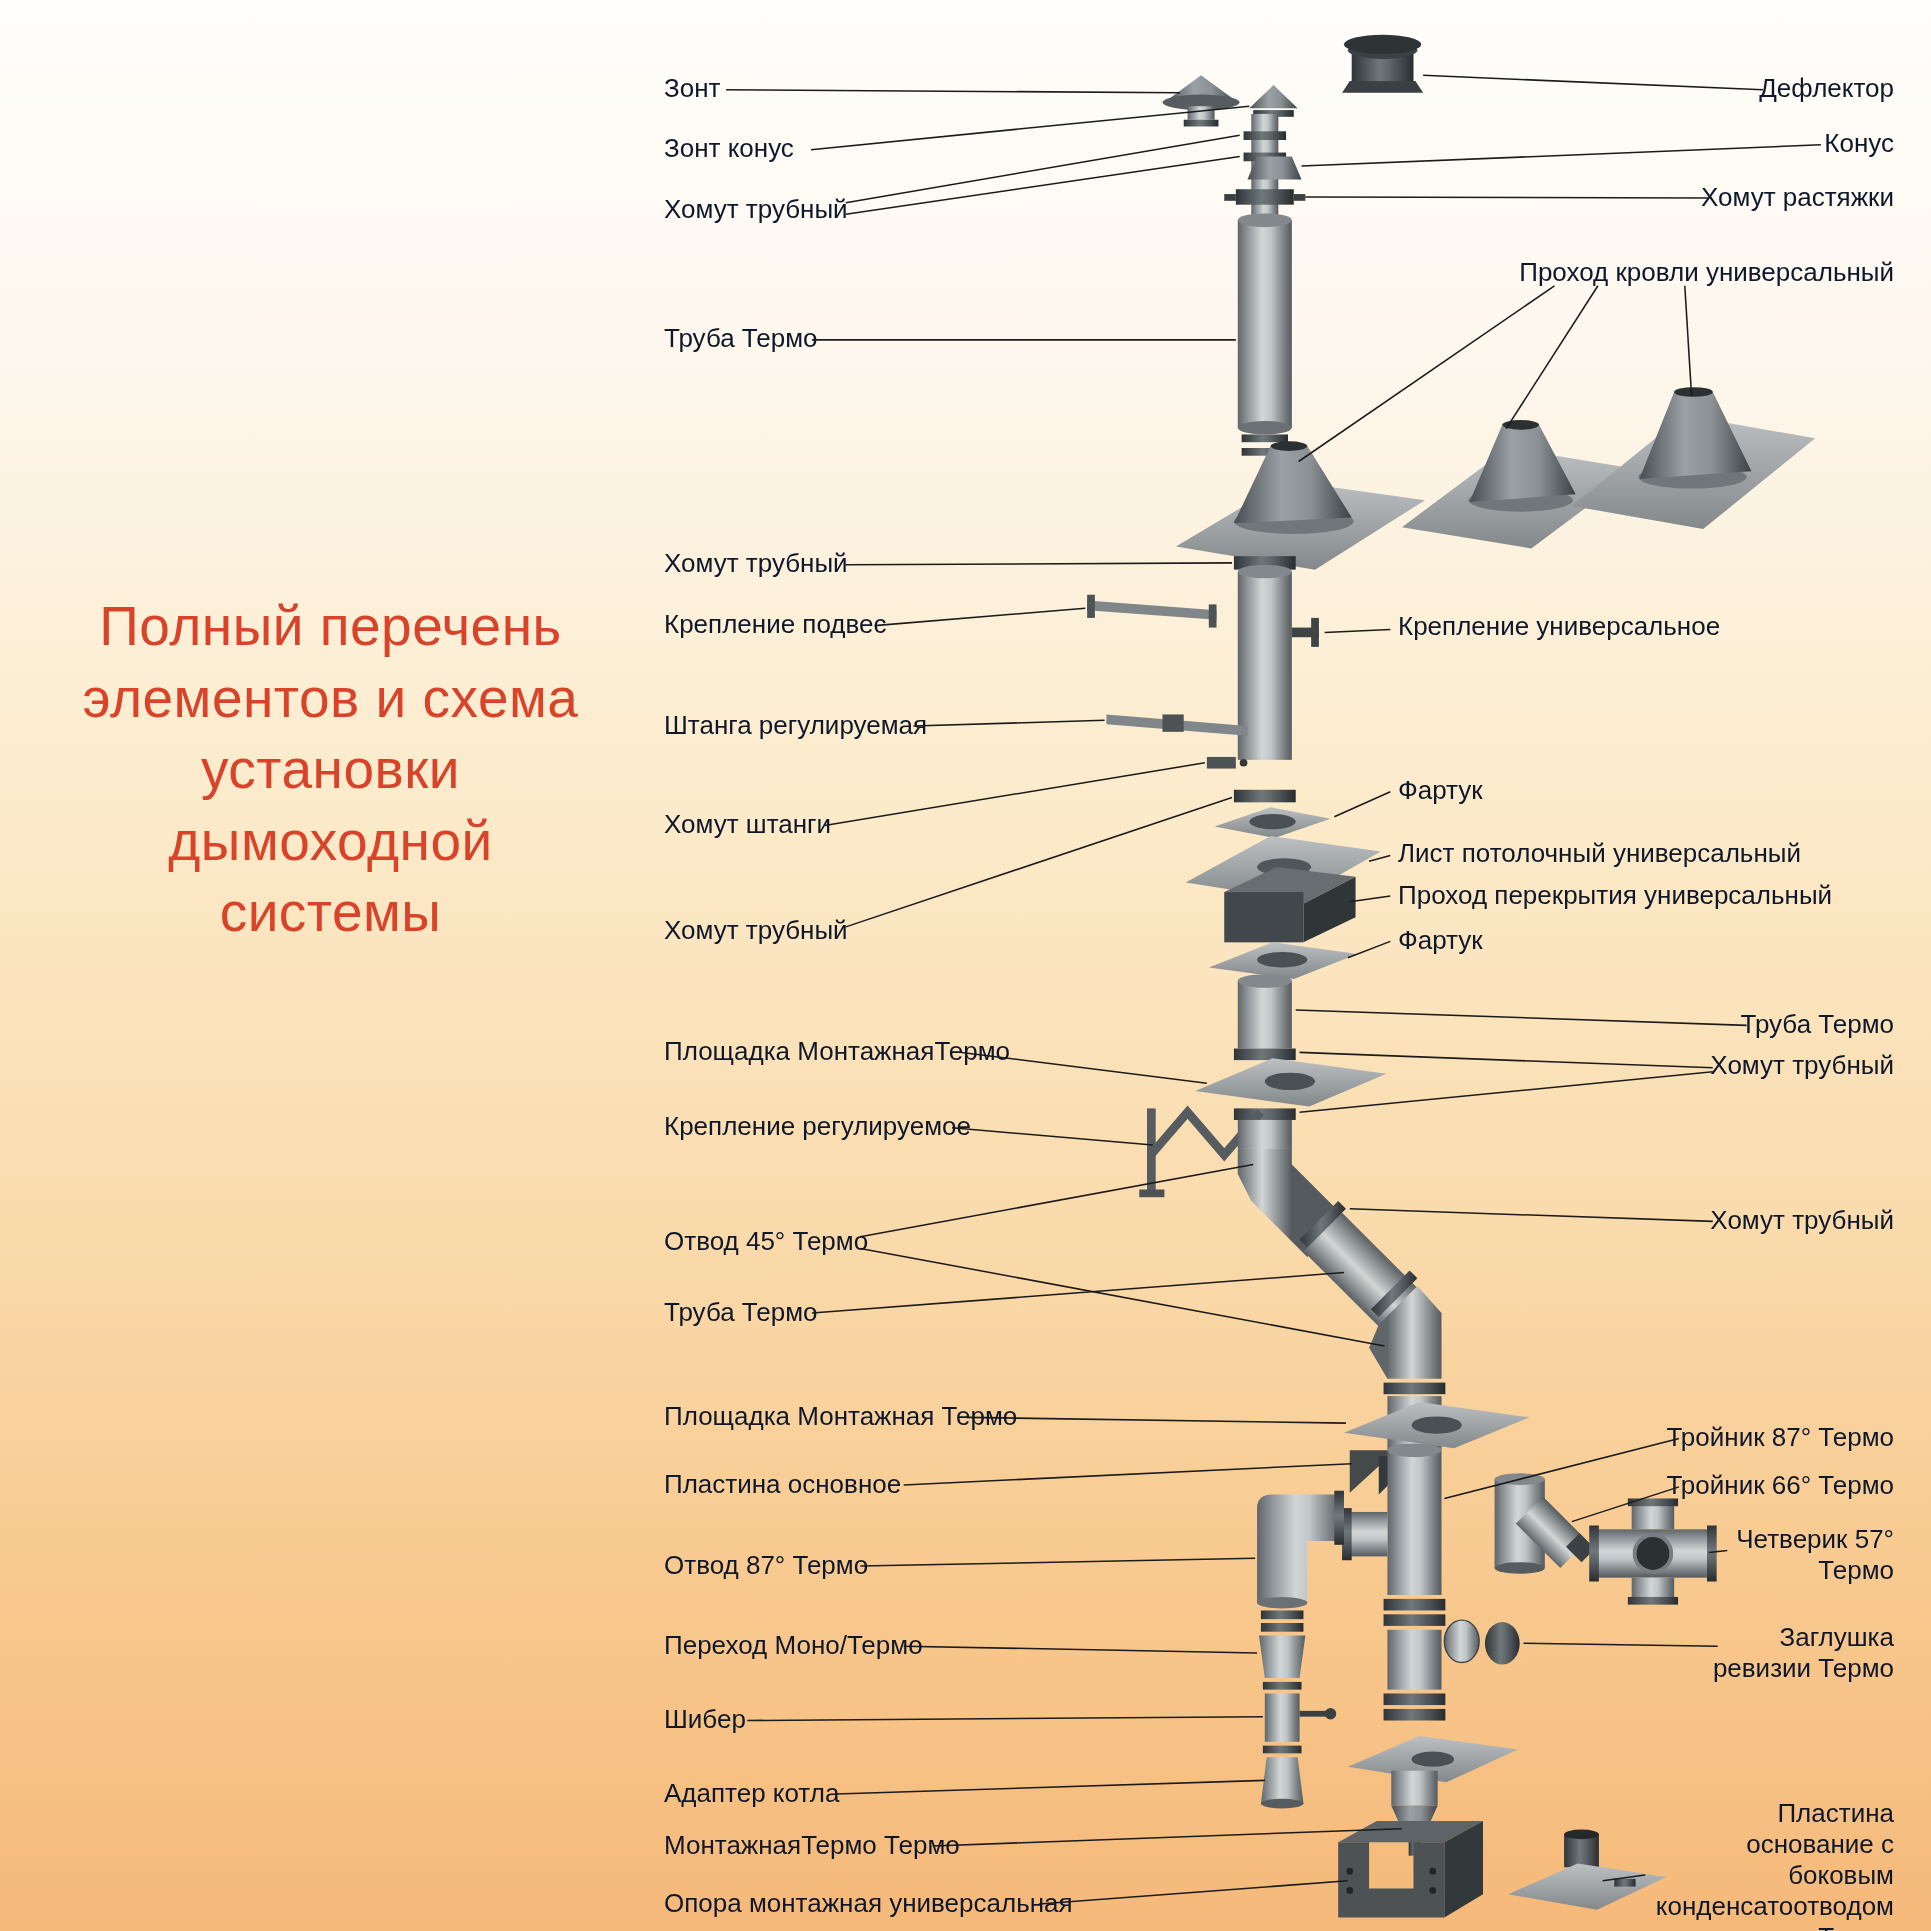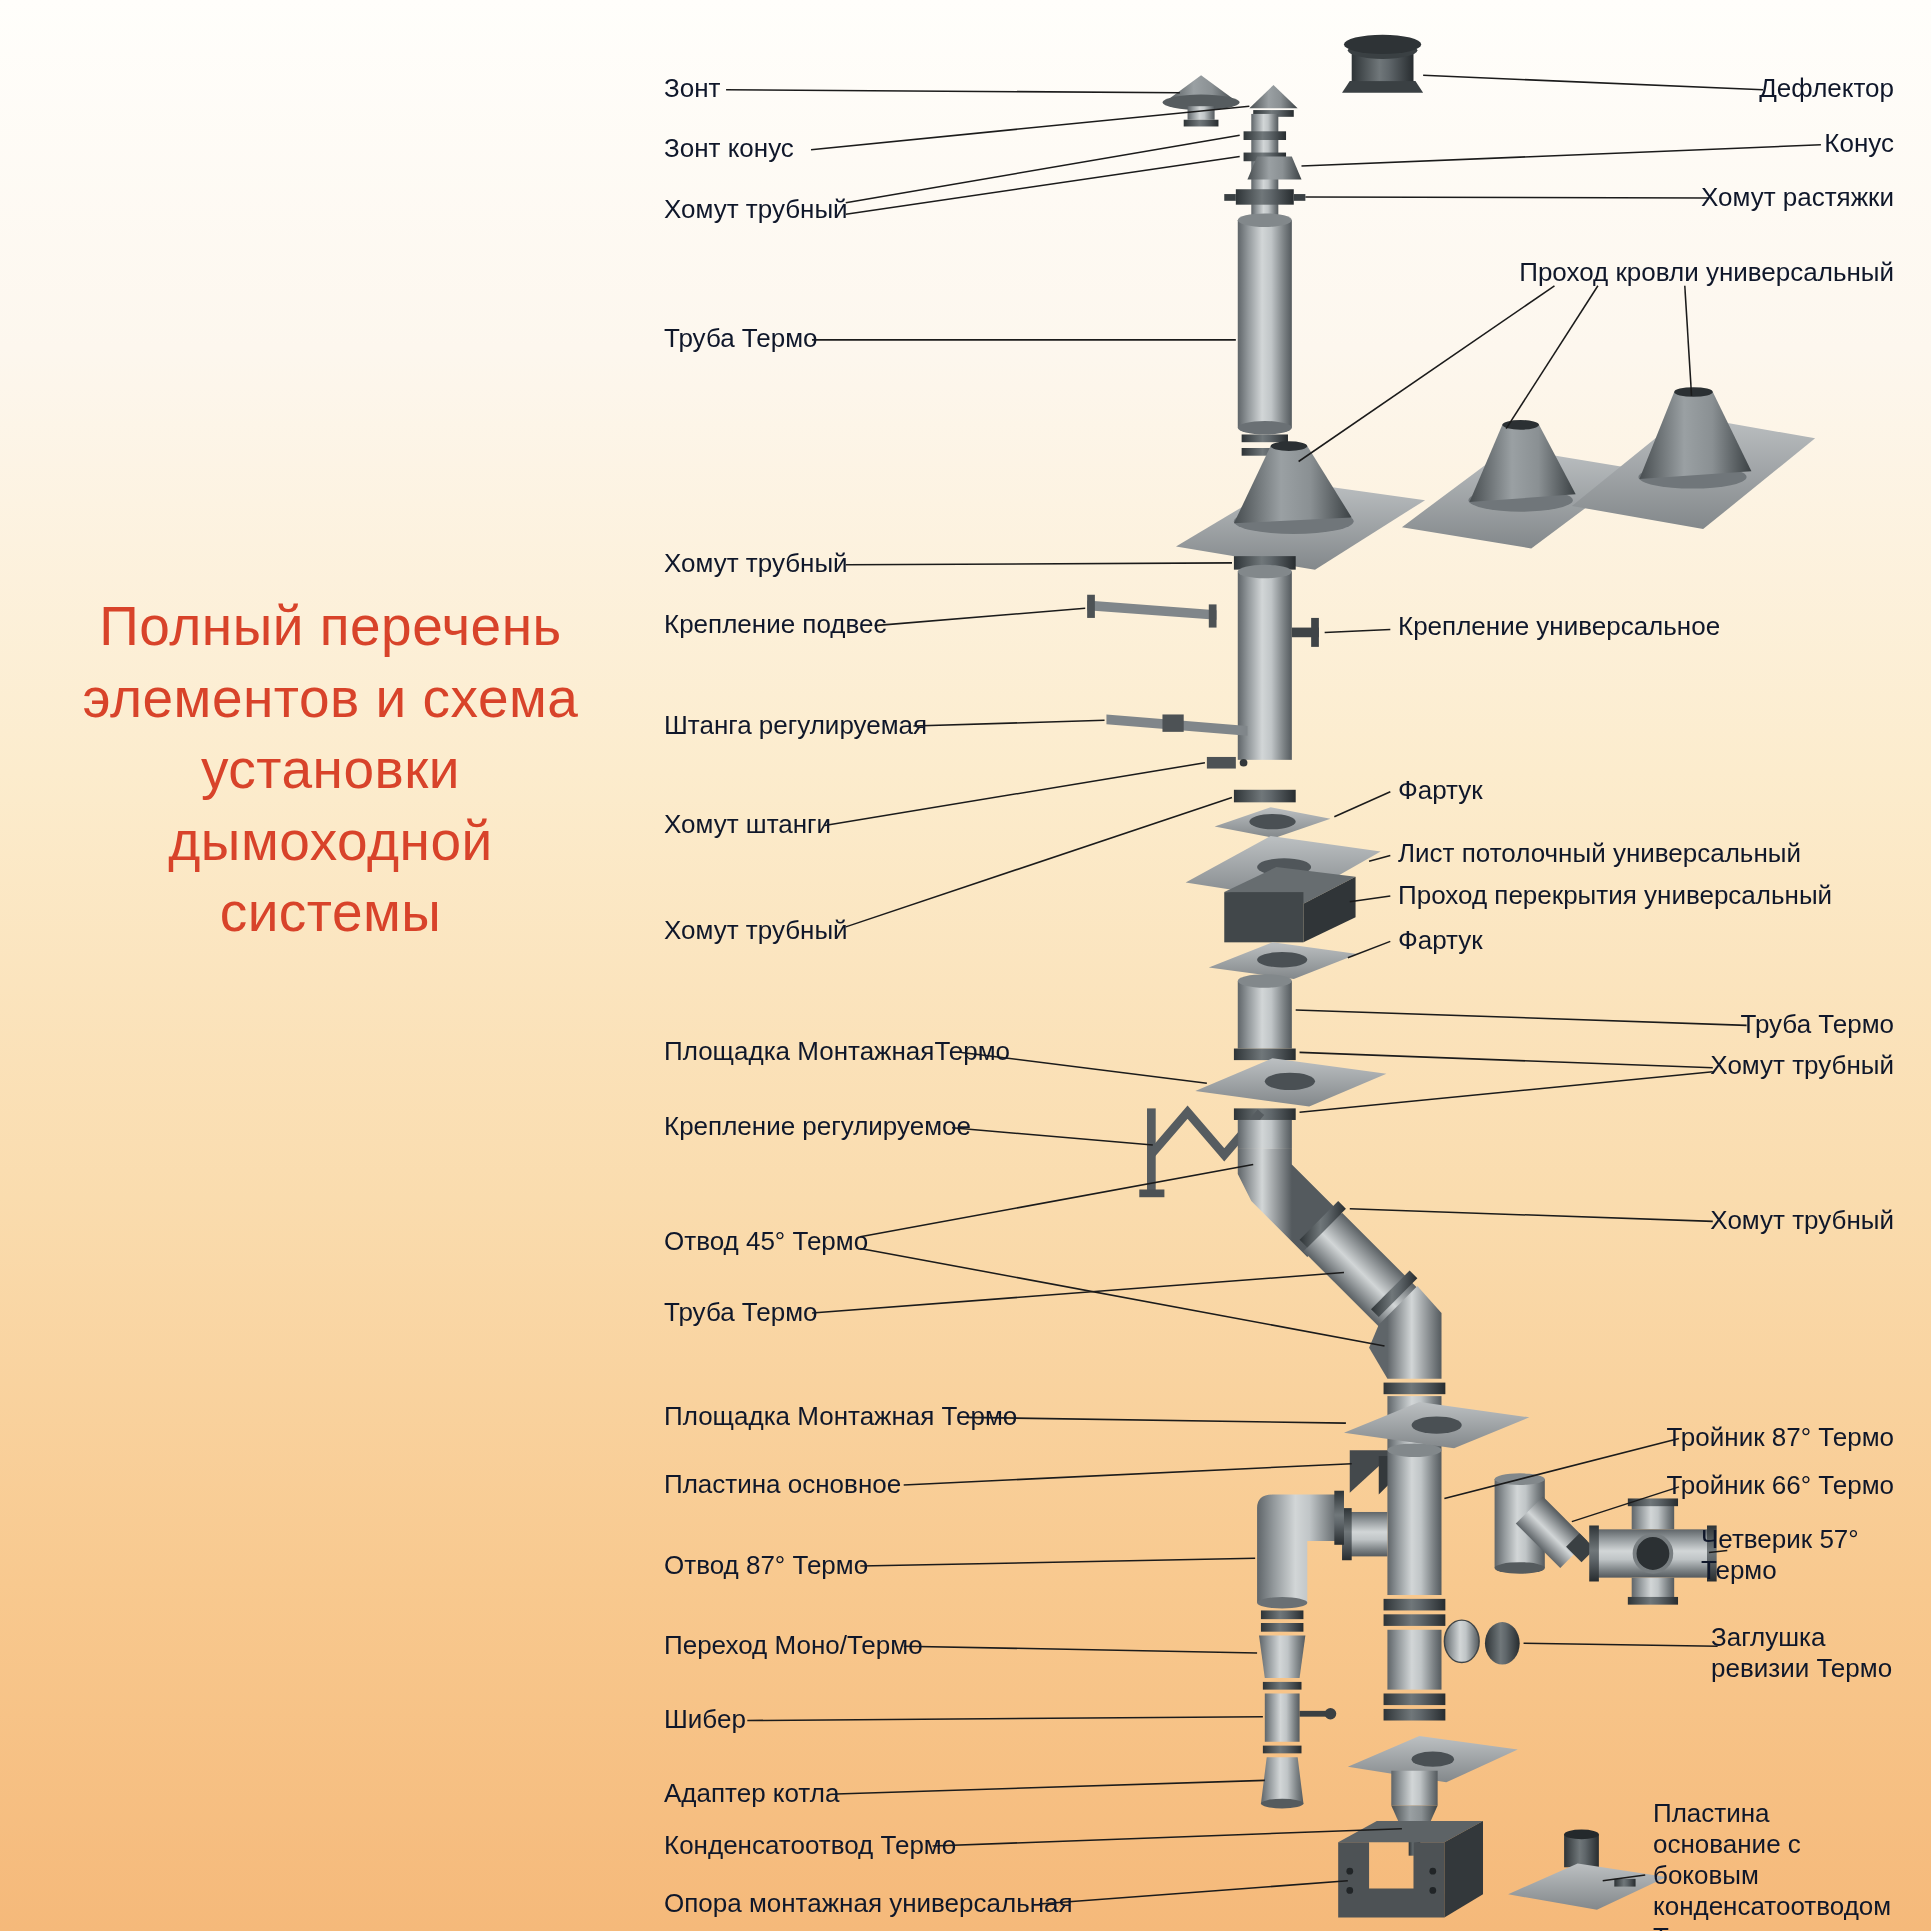--- a/index.html
+++ b/index.html
@@ -4,21 +4,21 @@
 <style>
   html,body{margin:0;padding:0;}
   body{
     width:1931px;height:1931px;position:relative;overflow:hidden;
     background:linear-gradient(180deg,#fffefb 0%,#fdf7ee 18%,#fceccd 40%,#fadcae 62%,#f8c98f 82%,#f5b97a 100%);
     font-family:"Liberation Sans",sans-serif;
   }
   #art{position:absolute;left:0;top:0;width:1931px;height:1931px;}
   .lbl{position:absolute;font-size:26px;color:#0f172a;white-space:nowrap;line-height:31px;}
   .lbl.left{left:664px;text-align:left;}
-  .lbl.right{right:37px;text-align:left;}
+  .lbl.right{right:37px;text-align:right;}
   .lbl.midright{left:1398px;text-align:left;}
   .lbl.wrap{white-space:normal;}
   .title{
     position:absolute;left:60px;top:591px;width:541px;text-align:center;
     font-size:55px;font-weight:normal;line-height:1.3;color:#d8432a;letter-spacing:0.5px;
   }
 </style>
 </head>
 <body>
 
@@ -413,21 +413,21 @@
 <div class="lbl left" style="top:1036px">Площадка МонтажнаяТермо</div>
 <div class="lbl left" style="top:1111px">Крепление регулируемое</div>
 <div class="lbl left" style="top:1226px">Отвод 45° Термо</div>
 <div class="lbl left" style="top:1297px">Труба Термо</div>
 <div class="lbl left" style="top:1401px">Площадка Монтажная Термо</div>
 <div class="lbl left" style="top:1469px">Пластина основное</div>
 <div class="lbl left" style="top:1550px">Отвод 87° Термо</div>
 <div class="lbl left" style="top:1630px">Переход Моно/Термо</div>
 <div class="lbl left" style="top:1704px">Шибер</div>
 <div class="lbl left" style="top:1778px">Адаптер котла</div>
-<div class="lbl left" style="top:1830px">Конденсатоотвод Термо</div>
+<div class="lbl left" style="top:1830px">МонтажнаяТермо Термо</div>
 <div class="lbl left" style="top:1888px">Опора монтажная универсальная</div>
 
 <div class="lbl right" style="top:73px">Дефлектор</div>
 <div class="lbl right" style="top:128px">Конус</div>
 <div class="lbl right" style="top:182px">Хомут растяжки</div>
 <div class="lbl right" style="top:257px">Проход кровли универсальный</div>
 <div class="lbl midright" style="top:611px">Крепление универсальное</div>
 <div class="lbl midright" style="top:775px">Фартук</div>
 <div class="lbl midright" style="top:838px">Лист потолочный универсальный</div>
 <div class="lbl midright" style="top:880px">Проход перекрытия универсальный</div>

